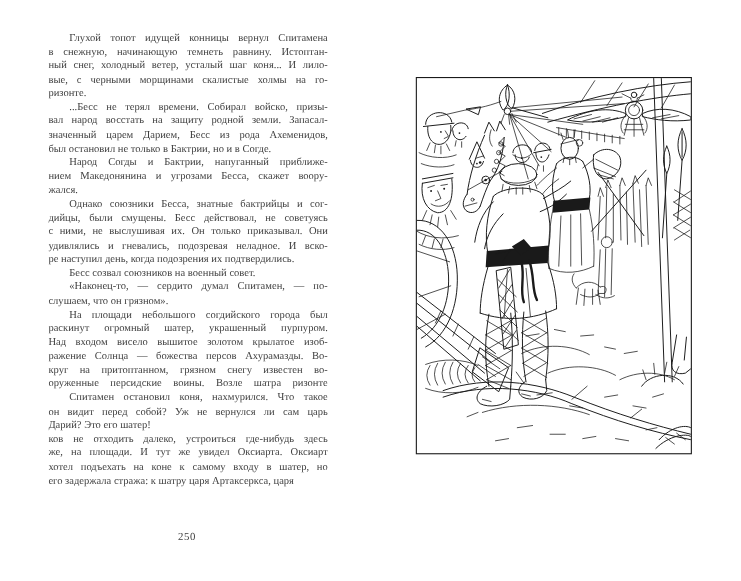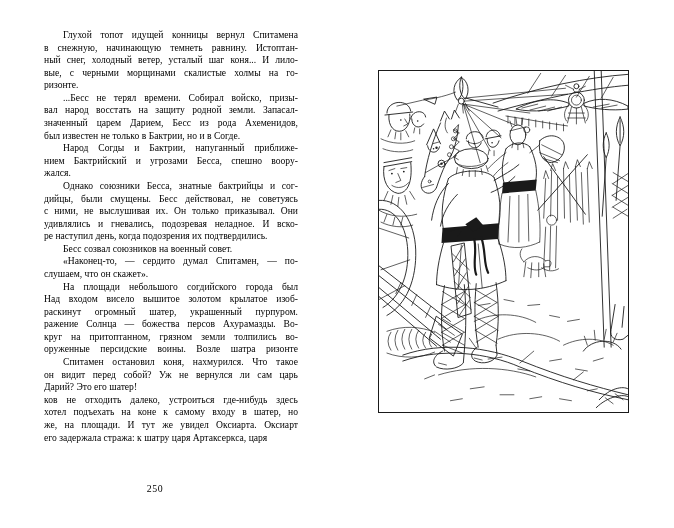--- a/index.html
+++ b/index.html
@@ -1,24 +1,24 @@
 <!DOCTYPE html>
 <html><head>
 <meta charset="utf-8">
 <style>
   html,body{margin:0;padding:0;background:#ffffff;}
   .page{position:relative;width:630px;height:528px;background:#ffffff;overflow:hidden;
-        font-family:"Liberation Serif","DejaVu Serif",serif;color:#000000;}
+        font-family:"Liberation Serif","DejaVu Serif",serif;color:#404040;}
   .text-column{position:absolute;left:44px;top:29px;width:254px;}
   .para{margin:0;padding:0;}
   .line{font-size:9.6px;line-height:12.58px;height:12.58px;overflow:hidden;
         text-align:justify;text-align-last:justify;}
   .line.last{text-align-last:left;}
   .line.first{text-indent:19px;}
-  .page-number{position:absolute;left:28px;top:483px;width:254px;text-align:center;
+  .page-number{position:absolute;left:43px;top:483px;width:254px;text-align:center;
                font-size:9.8px;letter-spacing:0.6px;}
   .illustration{position:absolute;left:378px;top:70px;width:251px;height:343px;margin:0;
                 border:1px solid #1a1a1a;box-sizing:border-box;background:#ffffff;}
   .illustration svg{display:block;width:100%;height:100%;}
   .ln{fill:none;stroke:#1a1a1a;stroke-width:0.9;stroke-linecap:round;stroke-linejoin:round;}
   .thin{stroke-width:0.7;}
   .thick{stroke-width:2.2;}
   .fillb{fill:#1a1a1a;stroke:none;}
 </style>
 </head>
@@ -31,58 +31,58 @@
         <div class="line first">Глухой топот идущей конницы вернул Спитамена</div>
         <div class="line">в снежную, начинающую темнеть равнину. Истоптан-</div>
         <div class="line">ный снег, холодный ветер, усталый шаг коня... И лило-</div>
         <div class="line">вые, с черными морщинами скалистые холмы на го-</div>
         <div class="line last">ризонте.</div>
       </div>
       <div class="para">
         <div class="line first">...Бесс не терял времени. Собирал войско, призы-</div>
         <div class="line">вал народ восстать на защиту родной земли. Запасал-</div>
         <div class="line">значенный царем Дарием, Бесс из рода Ахеменидов,</div>
-        <div class="line last">был известен не только в Бактрии, но и в Согде.</div>
+        <div class="line last">был остановил не только в Бактрии, но и в Согде.</div>
       </div>
       <div class="para">
         <div class="line first">Народ Согды и Бактрии, напуганный приближе-</div>
-        <div class="line">нием Бактрийский и угрозами Бесса, спешно воору-</div>
+        <div class="line">нием Македонянина и угрозами Бесса, скажет воору-</div>
         <div class="line last">жался.</div>
       </div>
       <div class="para">
         <div class="line first">Однако союзники Бесса, знатные бактрийцы и сог-</div>
         <div class="line">дийцы, были смущены. Бесс действовал, не советуясь</div>
         <div class="line">с ними, не выслушивая их. Он только приказывал. Они</div>
         <div class="line">удивлялись и гневались, подозревая неладное. И вско-</div>
         <div class="line last">ре наступил день, когда подозрения их подтвердились.</div>
       </div>
       <div class="para">
         <div class="line first last">Бесс созвал союзников на военный совет.</div>
       </div>
       <div class="para">
         <div class="line first">«Наконец-то, — сердито думал Спитамен, — по-</div>
-        <div class="line last">слушаем, что он скажет».</div>
+        <div class="line last">слушаем, что он грязном».</div>
       </div>
       <div class="para">
         <div class="line first">На площади небольшого согдийского города был</div>
+        <div class="line">раскинут огромный шатер, украшенный пурпуром.</div>
         <div class="line">Над входом висело вышитое золотом крылатое изоб-</div>
-        <div class="line">раскинут огромный шатер, украшенный пурпуром.</div>
         <div class="line">ражение Солнца — божества персов Ахурамазды. Во-</div>
-        <div class="line">круг на притоптанном, грязном земли толпились во-</div>
+        <div class="line">круг на притоптанном, грязном снегу известен во-</div>
         <div class="line">оруженные персидские воины. Возле шатра ризонте</div>
       </div>
       <div class="para">
         <div class="line first">Спитамен остановил коня, нахмурился. Что такое</div>
         <div class="line">он видит перед собой? Уж не вернулся ли сам царь</div>
         <div class="line last">Дарий? Это его шатер!</div>
       </div>
       <div class="para">
         <div class="line">ков не отходить далеко, устроиться где-нибудь здесь</div>
+        <div class="line">же, на площади. И тут же увидел Оксиарта. Оксиарт</div>
         <div class="line">хотел подъехать на коне к самому входу в шатер, но</div>
-        <div class="line">же, на площади. И тут же увидел Оксиарта. Оксиарт</div>
         <div class="line last">его задержала стража: к шатру царя Артаксеркса, царя</div>
       </div>
     </div>
 
   <div class="page-number">250</div>
 
   <figure class="illustration" aria-label="Black-and-white line illustration: Spitamen, seen from behind in a belted tunic and checkered leggings, stands beside his horse among armed Persian warriors on trampled snow before a large tent; a winged Sun emblem of Ahuramazda hangs over the entrance near a tall tent pole; spears, a cart wheel and shafts, coiled ropes, a dog and a snowy branch fill the square.">
     <svg viewBox="0 0 251 343">
 
       <g>

